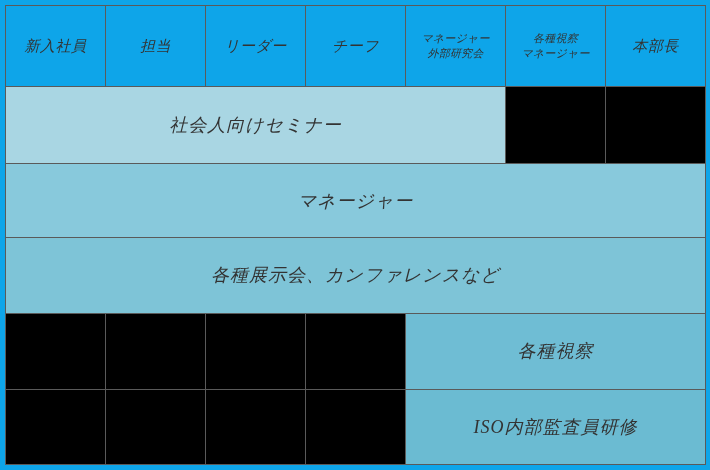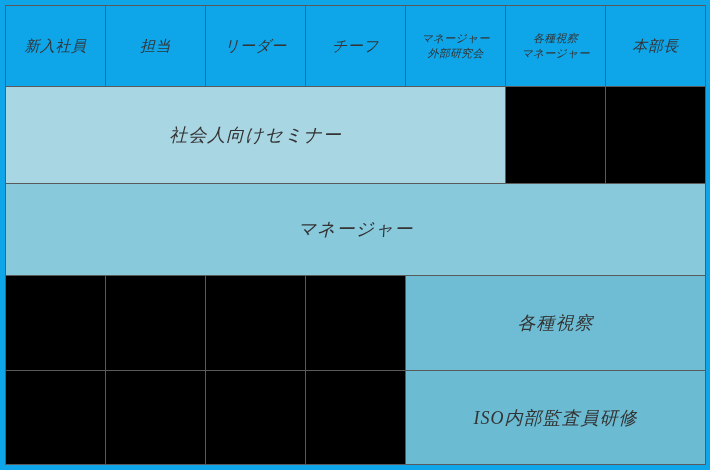--- a/index.html
+++ b/index.html
@@ -126,20 +126,23 @@
         <td class="bar t1" colspan="5">社会人向けセミナー</td>
         <td class="empty"></td>
         <td class="empty"></td>
       </tr>
 
 
       <tr class="r3">
         <td class="bar t3" colspan="7">マネージャー</td>
       </tr>
 
+      <tr class="r4">
+        <td class="bar t4" colspan="7">各種展示会、カンファレンスなど</td>
+      </tr>
 
       <tr class="r5">
         <td class="empty"></td>
         <td class="empty"></td>
         <td class="empty"></td>
         <td class="empty"></td>
         <td class="bar t5" colspan="3">各種視察</td>
       </tr>
 
       <tr class="r6">

